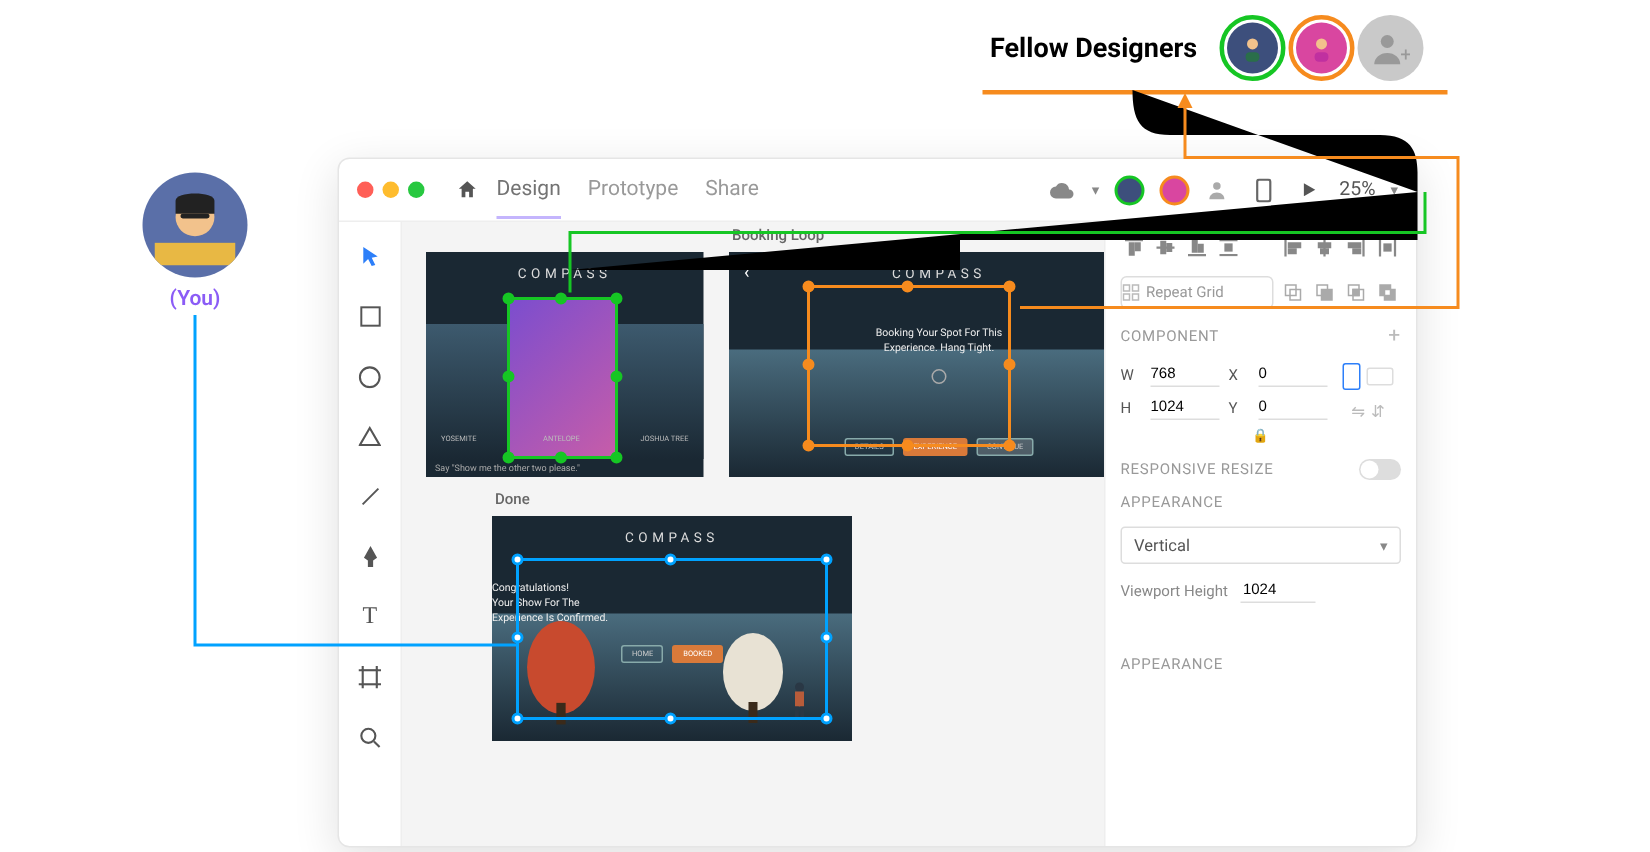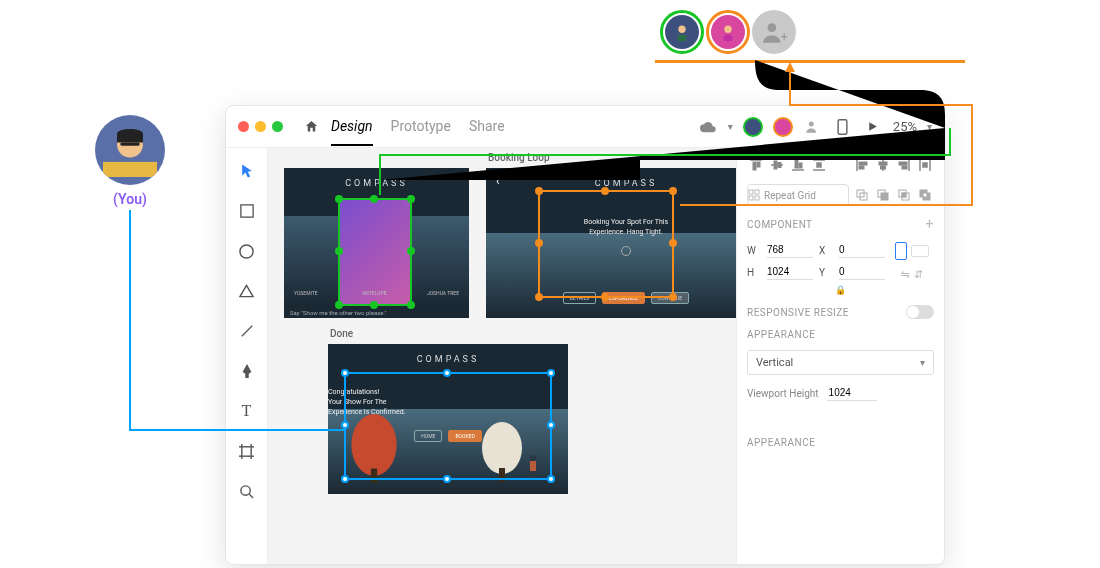--- a/index.html
+++ b/index.html
@@ -24,21 +24,21 @@
 
 
 .app { position: absolute; top: 105px; left: 225px; width: 720px; height: 460px; background: #fff; border: 1px solid #e5e5e5; border-radius: 8px; box-shadow: 0 8px 30px rgba(0,0,0,.12); display: flex; flex-direction: column; overflow: hidden; }
 .titlebar { height: 42px; display: flex; align-items: center; padding: 0 12px; gap: 6px; border-bottom: 1px solid #eee; }
 .traffic { display:flex; gap:6px; margin-right: 12px; }
 .dot { width:11px; height:11px; border-radius:50%; }
 .dot.r{background:#ff5f57}.dot.y{background:#febc2e}.dot.g{background:#28c840}
 .tb-icon { width: 20px; height: 20px; color:#666; display:flex; align-items:center; justify-content:center; }
 .tabs { display:flex; gap:18px; margin-left:4px; }
 .tab { font-size:14px; color:#999; padding: 10px 0; cursor:pointer; }
-.tab.active { color:#000000; border-bottom: 2px solid #000000; font-style: italic; }
+.tab.active { color:#737373; border-bottom: 2px solid #c4b5fd; }
 .tb-spacer { flex:1; }
 .tb-right { display:flex; align-items:center; gap:10px; }
 .small-av { width:20px; height:20px; border-radius:50%; display:flex; align-items:center; justify-content:center; }
 .sm-ring-g { border: 2px solid #16c624; background:#3d4f7c; }
 .sm-ring-o { border: 2px solid #f68b1e; background:#d946a0; }
 .zoom { font-size:13px; color:#555; }
 .chev { font-size:10px; color:#888; }
 
 .body { flex:1; display:flex; }
 .toolbar { width: 42px; border-right: 1px solid #eee; display:flex; flex-direction:column; align-items:center; padding-top:12px; gap:18px; }
@@ -104,20 +104,21 @@
 .orient-btn { width:20px; height:14px; border:1px solid #ddd; border-radius:2px; }
 .orient-btn.active { border-color:#2d7ff9; }
 
 
 .overlay { position:absolute; top:0; left:0; width:1100px; height:568px; pointer-events:none; }
 </style>
 </head>
 <body>
 
 <div class="fellow-callout">
+  <div class="fellow-label">Fellow Designers</div>
   <div class="fellow-avatars">
     <div class="big-avatar ring-green">
       <div class="inner-av">
         <svg width="22" height="22" viewBox="0 0 24 24">
             <circle cx="12" cy="9" r="4" fill="#f2c28c"></circle>
             <rect x="7" y="15" width="10" height="7" rx="3" fill="#2a6e4a"></rect>
           </svg>
       </div>
     </div>
     <div class="big-avatar ring-orange">

